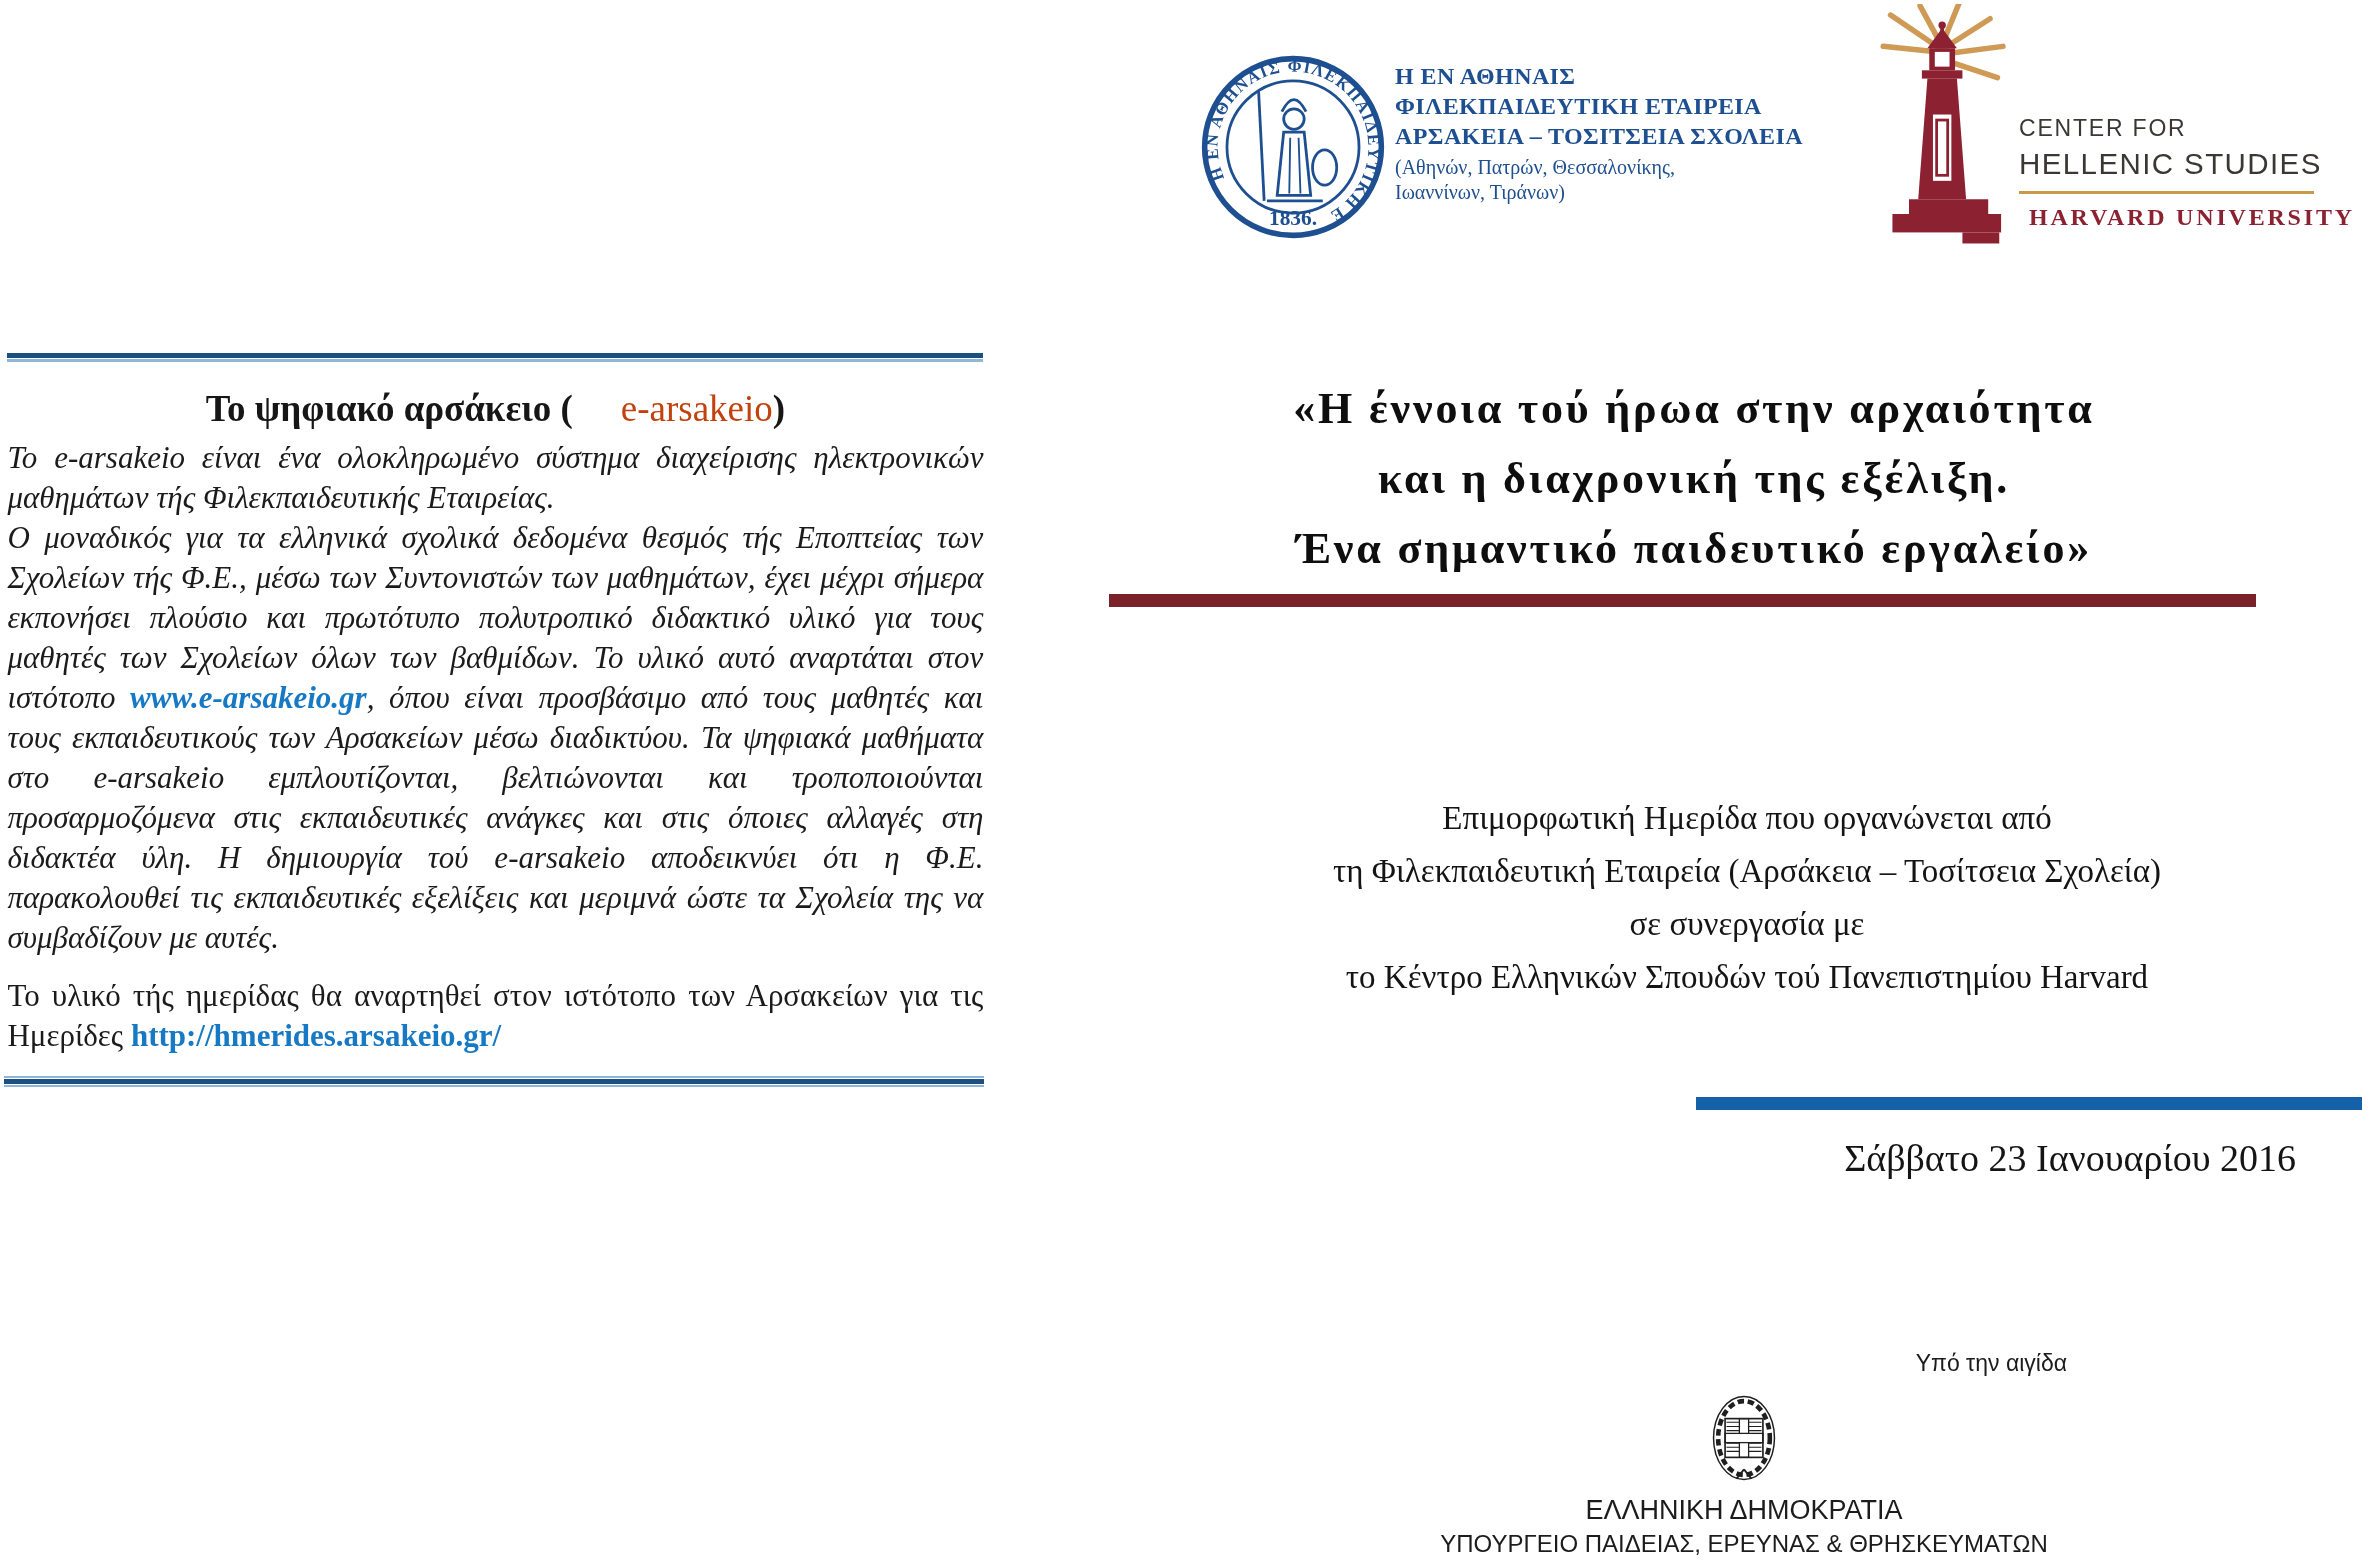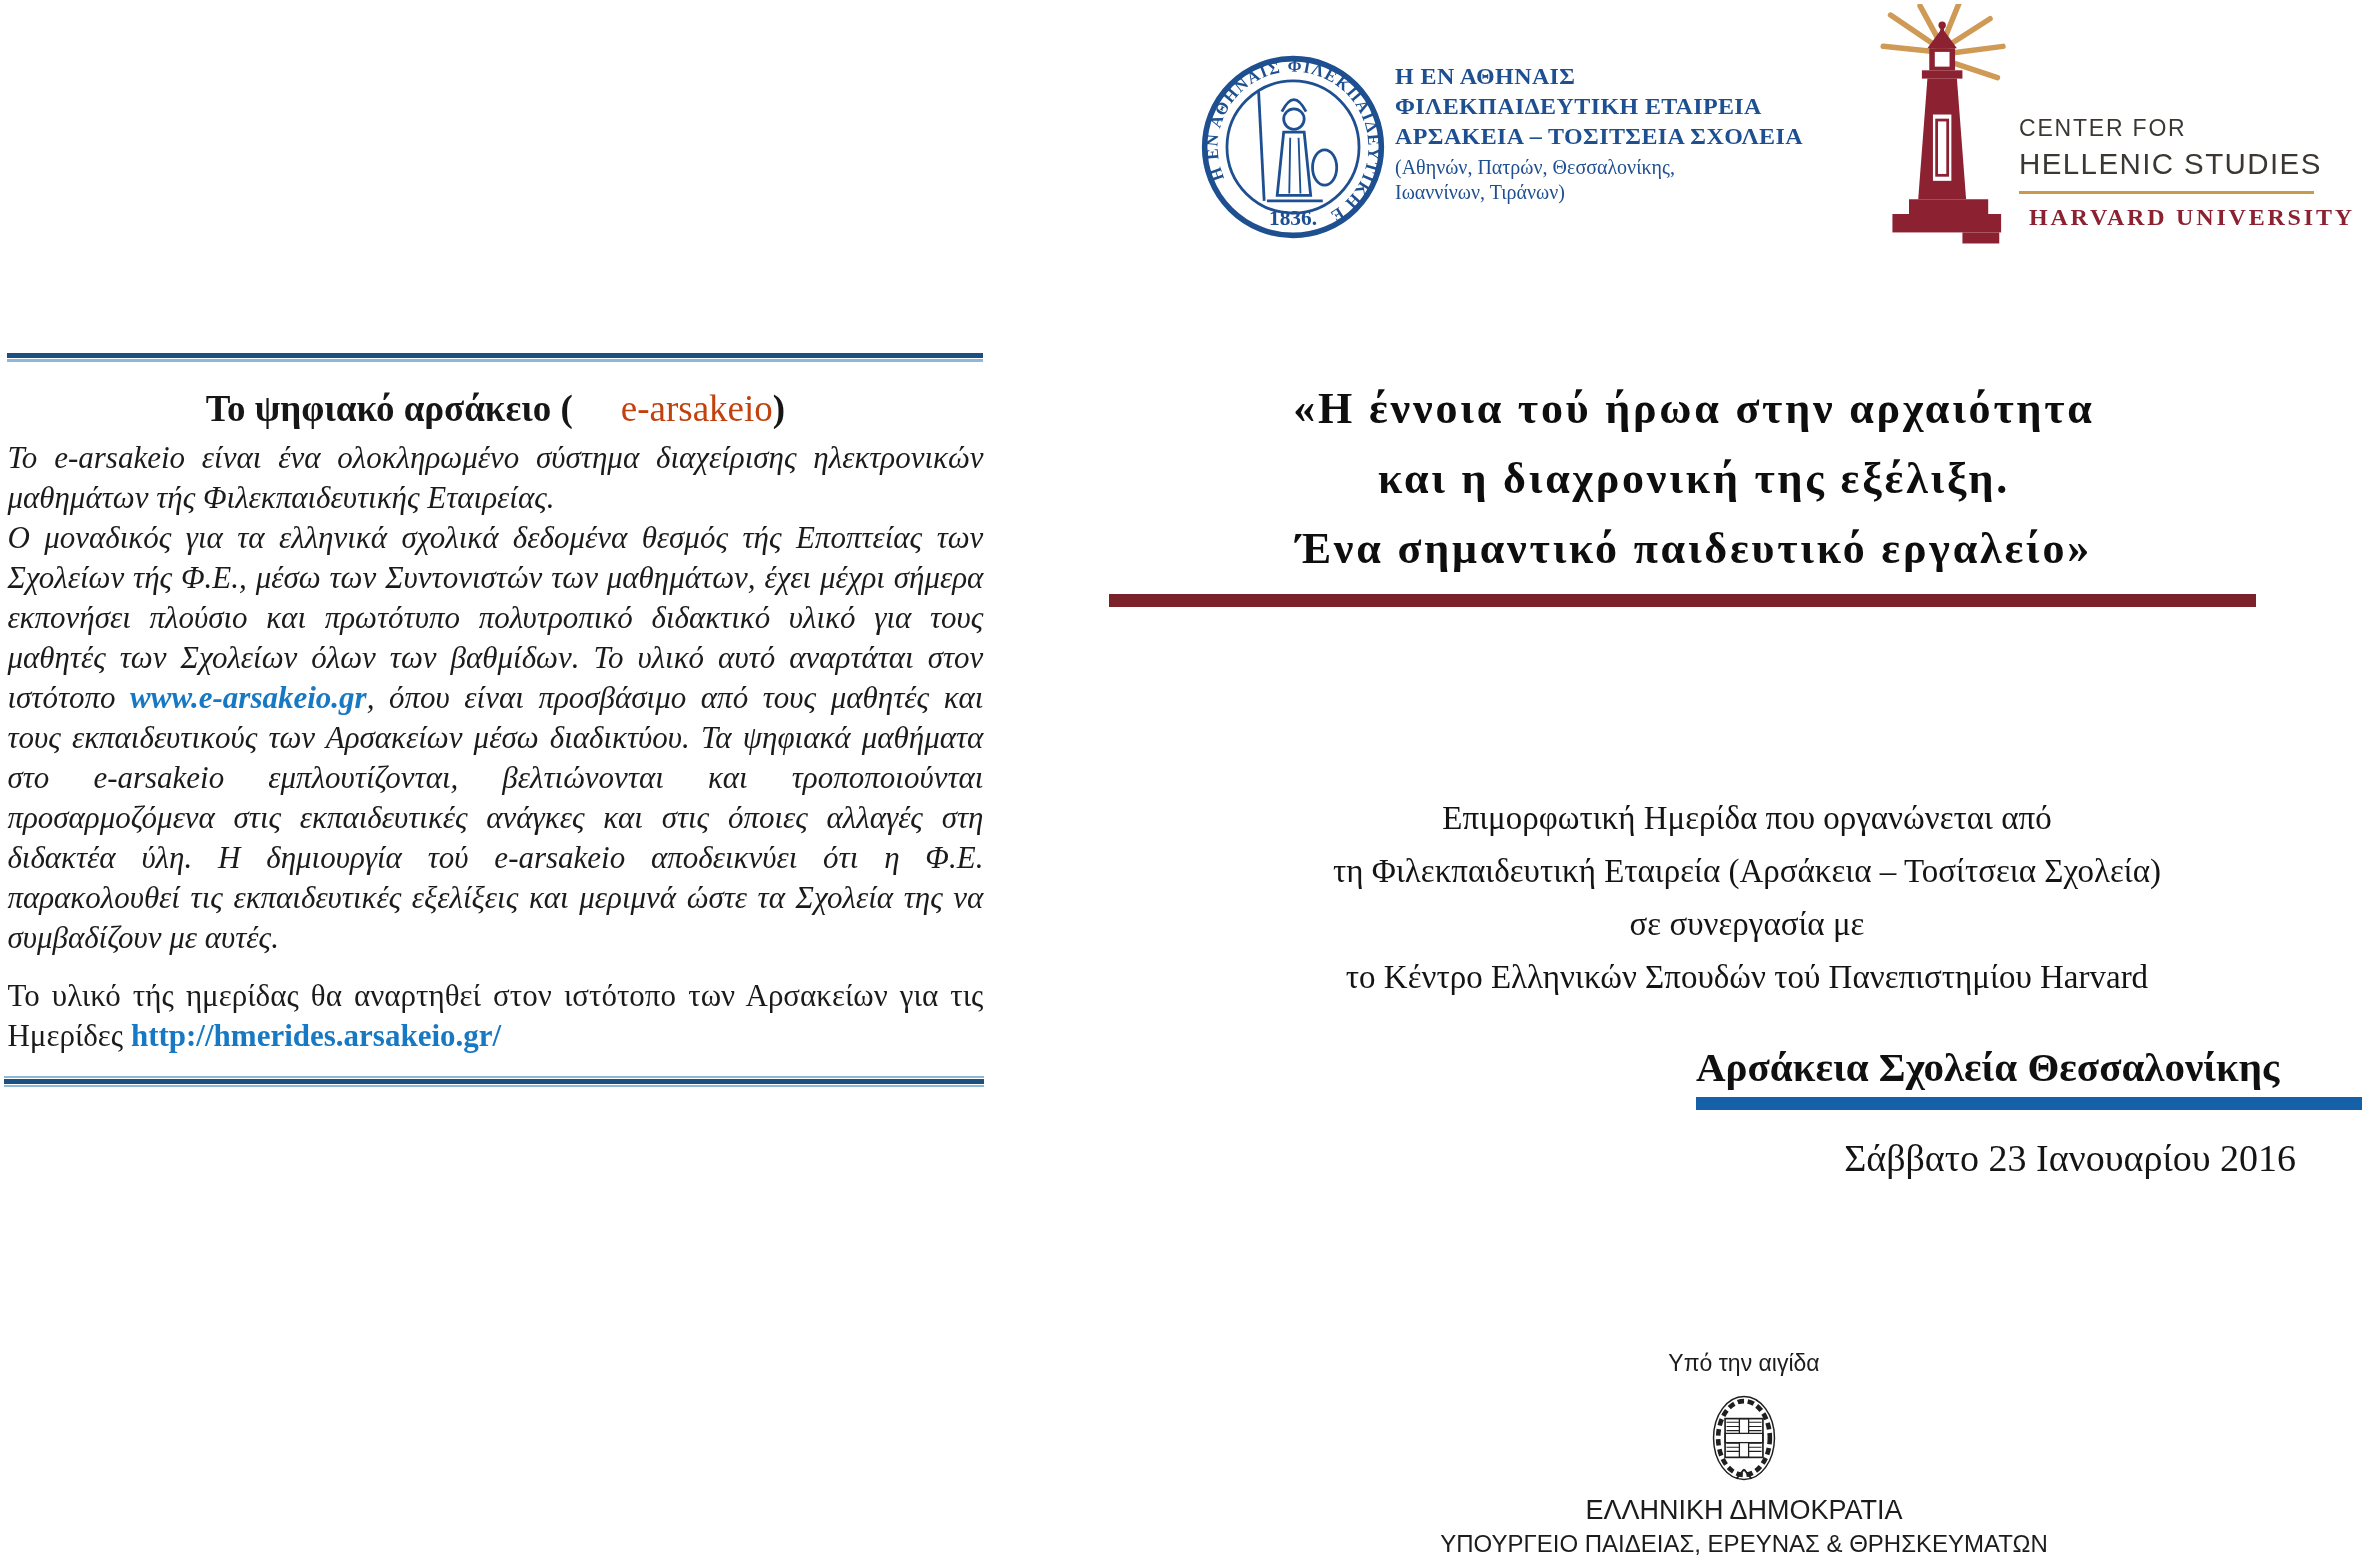--- a/index.html
+++ b/index.html
@@ -42,21 +42,21 @@
   #organizers{left:1131px;top:760px;width:1232px;text-align:center;
     font-size:33px;line-height:53px;color:#141414;margin-top:32px;}
   #venue{left:1696px;top:1043px;font-weight:bold;font-size:41px;line-height:48px;color:#101010;}
   #venue-bar{left:1696px;top:1097px;width:666px;height:13px;background:#1561a9;}
   #datetime{left:1661px;top:1132px;width:635px;text-align:right;
     font-size:38px;line-height:52px;color:#141414;}
 
   
   #aegis{left:1421px;top:1349px;width:646px;text-align:center;
     font-family:"Liberation Sans","DejaVu Sans",sans-serif;color:#1c1c1c;}
-  .aegis-label{font-size:23px;line-height:29.5px;}
+  .aegis-label{font-size:23px;line-height:29.5px;text-align:right;}
   #coat-of-arms{width:96px;height:100px;margin:9.2px auto 7.4px auto;display:block;}
   .aegis-l1{font-size:27px;line-height:31px;}
   .aegis-l2{font-size:24px;line-height:31px;margin-top:1.8px;}
 </style>
 </head>
 <body>
 
 <div class="page">
 
   <svg id="fe-seal" class="abs" viewBox="0 0 200 200">
@@ -146,21 +146,20 @@
 
   <div id="maroon-bar" class="abs"></div>
 
   <div id="organizers" class="abs">
     <div>Επιμορφωτική Ημερίδα που οργανώνεται από</div>
     <div>τη Φιλεκπαιδευτική Εταιρεία (Αρσάκεια – Τοσίτσεια Σχολεία)</div>
     <div>σε συνεργασία με</div>
     <div>το Κέντρο Ελληνικών Σπουδών τού Πανεπιστημίου Harvard</div>
   </div>
 
-  <div id="venue" class="abs">Αρσάκεια Σχολεία Θεσσαλονίκης</div>
   <div id="venue-bar" class="abs"></div>
 
   <div id="datetime" class="abs">
     <div>Σάββατο 23 Ιανουαρίου 2016</div>
   </div>
 
   <div id="aegis" class="abs">
     <div class="aegis-label">Υπό την αιγίδα</div>
 
     <svg id="coat-of-arms" viewBox="0 0 104 108">

